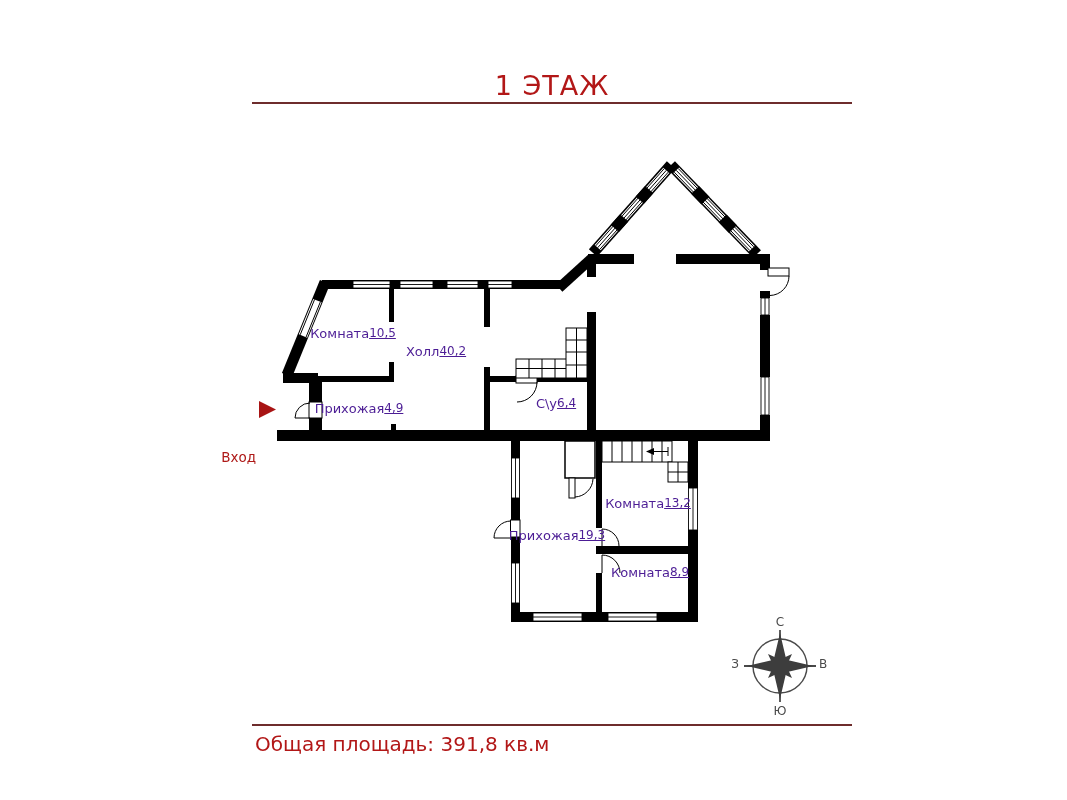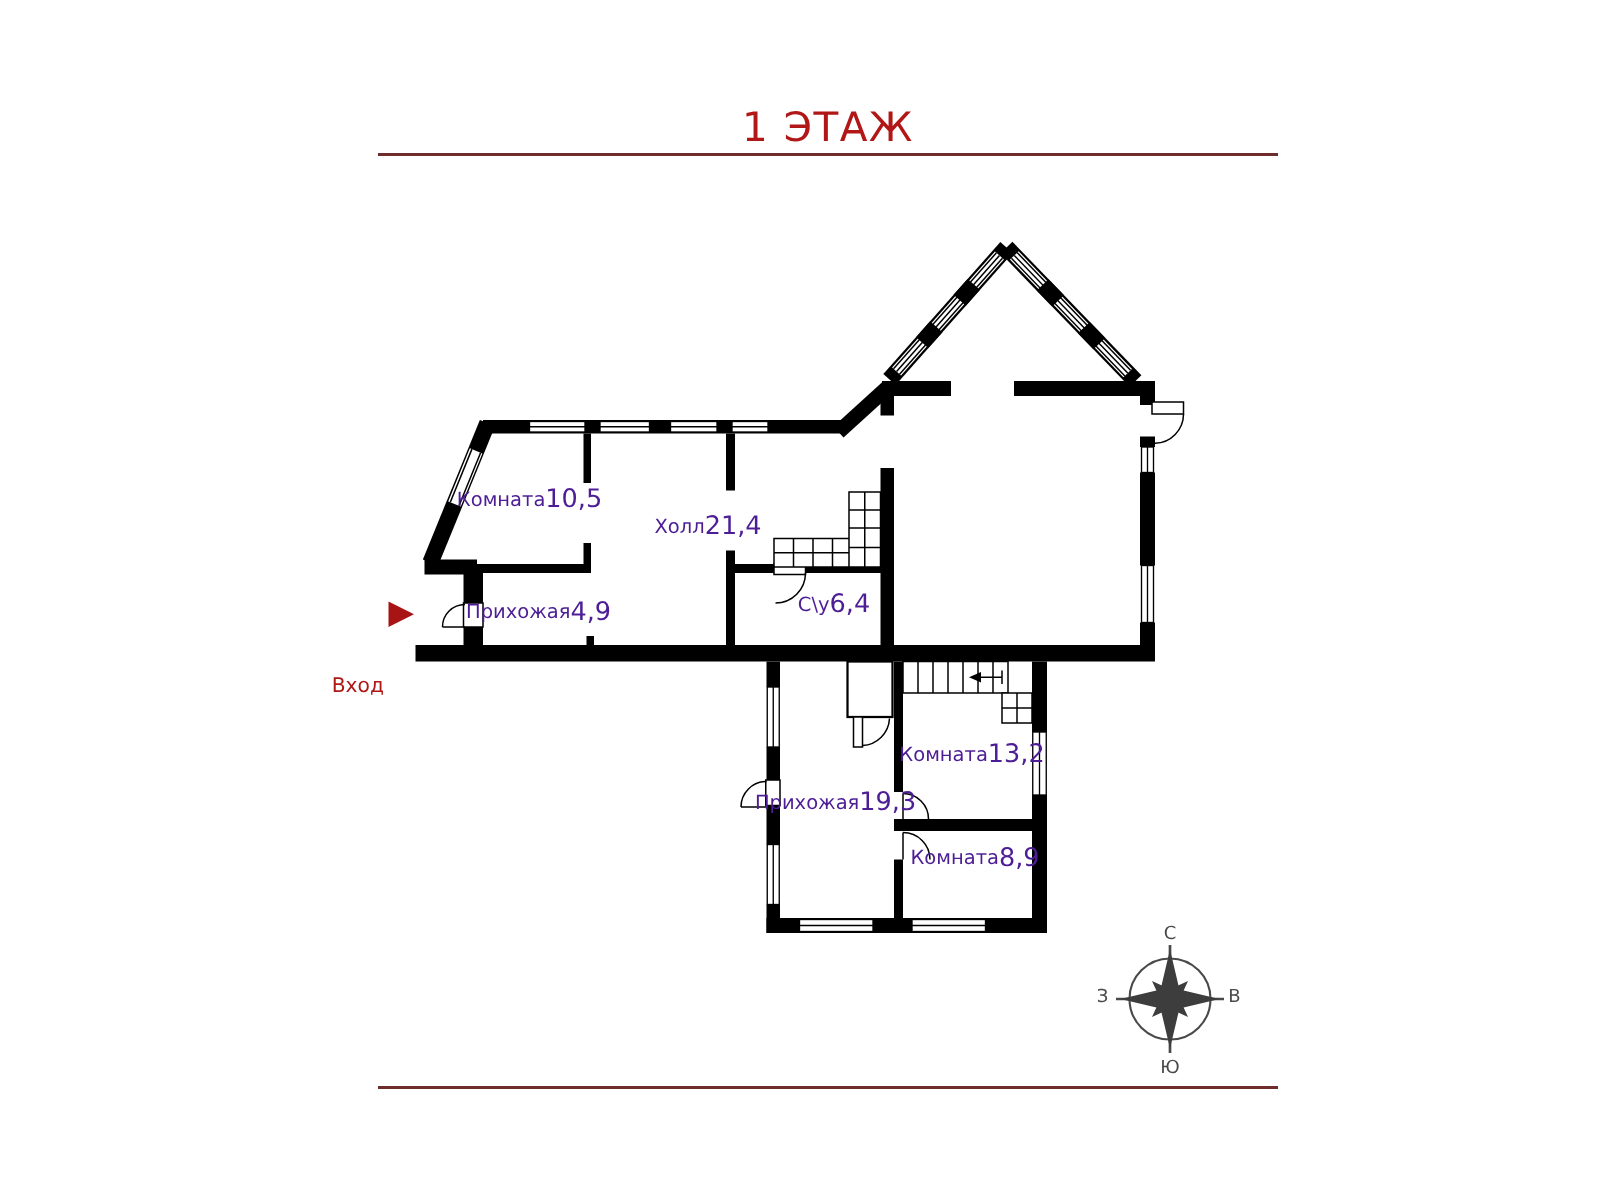--- a/index.html
+++ b/index.html
@@ -17,21 +17,21 @@
   .rule.top{top:102px;}
   .rule.bottom{top:724px;}
   .total-area{
     position:absolute;left:255px;top:732px;font-size:20px;color:#b21717;font-weight:400;
   }
   .room-label{
     position:absolute;transform:translateX(-50%);text-align:right;color:#4c1d95;
     display:flex;white-space:nowrap;
   }
   .room-label .rname{font-size:13px;line-height:13.5px;}
-  .room-label .rarea{font-size:17px;line-height:13px;}
+  .room-label .rarea{font-size:12px;line-height:13px;text-decoration:underline;}
   .entrance-label{
     position:absolute;left:206px;top:401px;width:50px;text-align:right;
     font-size:13.5px;color:#ae1917;margin-top:48px;
   }
   .compass-letter{
     position:absolute;width:18px;text-align:center;font-size:12px;color:#4a4a4a;
   }
 </style>
 </head>
 <body>
@@ -203,23 +203,23 @@
       <circle cx="780" cy="666" r="27" fill="none" stroke="#4a4a4a" stroke-width="1.4"></circle>
       <polygon points="768,654 780,659.5 792,654 786.5,666 792,678 780,672.5 768,678 773.5,666" fill="#3d3d3d"></polygon>
       <polygon points="780,633 786.3,659.7 813,666 786.3,672.3 780,699 773.7,672.3 747,666 773.7,659.7" fill="#3d3d3d"></polygon>
     </g>
   </svg>
 
   <div class="room-label" style="left:353px;top:327px">
     <span class="rname">Комната</span>
     <span class="rarea">10,5</span>
   </div>
-  <div class="room-label" style="left:472px;top:345px">
+  <div class="room-label" style="left:436px;top:345px">
     <span class="rname">Холл</span>
-    <span class="rarea">21,4</span>
+    <span class="rarea">40,2</span>
   </div>
   <div class="room-label" style="left:359px;top:402px">
     <span class="rname">Прихожая</span>
     <span class="rarea">4,9</span>
   </div>
   <div class="room-label" style="left:556px;top:397px">
     <span class="rname">С\у</span>
     <span class="rarea">6,4</span>
   </div>
   <div class="room-label" style="left:648px;top:497px">
@@ -236,14 +236,15 @@
   </div>
 
   <span class="entrance-label">Вход</span>
 
   <span class="compass-letter" style="left:771px;top:615px">С</span>
   <span class="compass-letter" style="left:771px;top:704px">Ю</span>
   <span class="compass-letter" style="left:726px;top:657px">З</span>
   <span class="compass-letter" style="left:814px;top:657px">В</span>
 
   <div class="rule bottom"></div>
+  <div class="total-area">Общая площадь: 391,8 кв.м</div>
 
 </div>
 
 </body></html>

